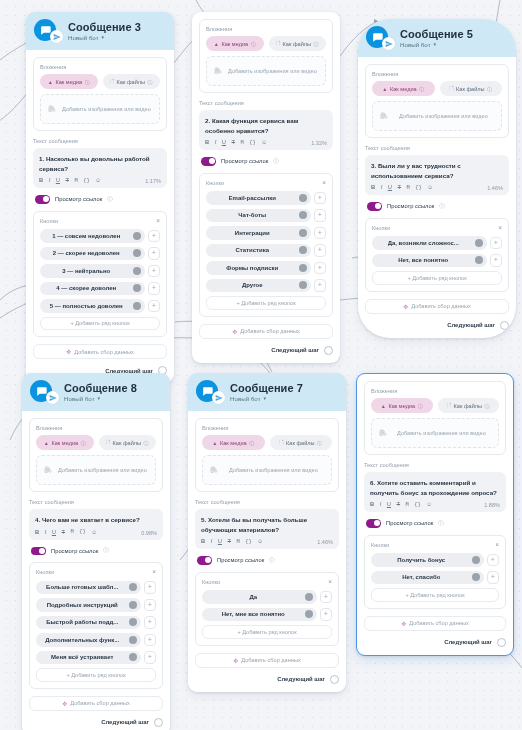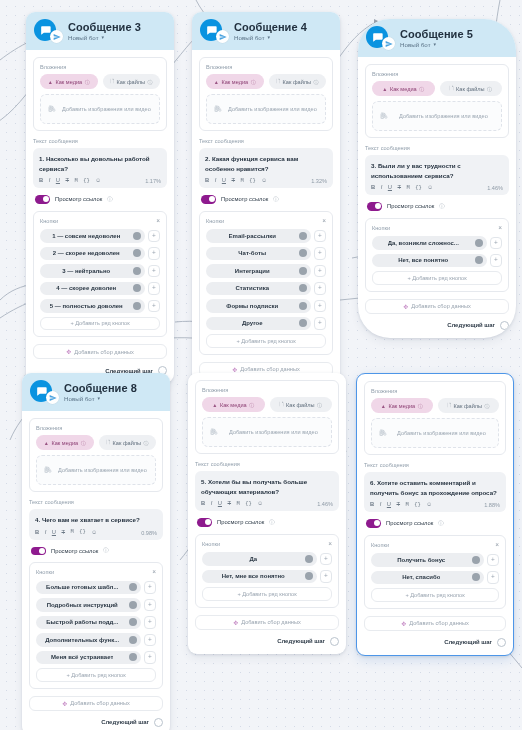--- a/index.html
+++ b/index.html
@@ -343,41 +343,20 @@
         <span>Добавить сбор данных</span>
       </div>
       <div class="next-row">
         <span class="next-label">Следующий шаг</span>
         <span class="next-port"></span>
       </div>
     </div>
   </div>
 
   <div class="card" style="left:192px; top:12px;">
-    <div class="card-head">
-      <div class="head-avatar">
-        <div class="bubble-icon">
-          <svg width="13" height="13" viewBox="0 0 24 24">
-              <path fill="#ffffff" d="M4 4h16a1.5 1.5 0 0 1 1.5 1.5v9A1.5 1.5 0 0 1 20 16H9l-5 4V5.5A1.5 1.5 0 0 1 5.5 4z"></path>
-            </svg>
-        </div>
-        <div class="send-badge">
-          <svg width="8" height="8" viewBox="0 0 24 24">
-              <path fill="#4aa3df" d="M2 21l21-9L2 3v7l15 2-15 2z"></path>
-            </svg>
-        </div>
-      </div>
-      <div class="head-texts">
-        <div class="head-title">Сообщение 4</div>
-        <div class="head-sub">
-          <span>Новый бот</span>
-          <span class="caret">▾</span>
-        </div>
-      </div>
-    </div>
     <div class="card-body">
       <div class="panel">
         <div class="field-label">Вложения</div>
         <div class="chip-row">
           <div class="chip media">
             <span class="i">▲</span>
             <span>Как медиа</span>
             <span class="info">ⓘ</span>
           </div>
           <div class="chip files">
@@ -689,20 +668,41 @@
         <span>Добавить сбор данных</span>
       </div>
       <div class="next-row">
         <span class="next-label">Следующий шаг</span>
         <span class="next-port"></span>
       </div>
     </div>
   </div>
 
   <div class="card w158" style="left:188px; top:373px;">
+    <div class="card-head">
+      <div class="head-avatar">
+        <div class="bubble-icon">
+          <svg width="13" height="13" viewBox="0 0 24 24">
+              <path fill="#ffffff" d="M4 4h16a1.5 1.5 0 0 1 1.5 1.5v9A1.5 1.5 0 0 1 20 16H9l-5 4V5.5A1.5 1.5 0 0 1 5.5 4z"></path>
+            </svg>
+        </div>
+        <div class="send-badge">
+          <svg width="8" height="8" viewBox="0 0 24 24">
+              <path fill="#4aa3df" d="M2 21l21-9L2 3v7l15 2-15 2z"></path>
+            </svg>
+        </div>
+      </div>
+      <div class="head-texts">
+        <div class="head-title">Сообщение 7</div>
+        <div class="head-sub">
+          <span>Новый бот</span>
+          <span class="caret">▾</span>
+        </div>
+      </div>
+    </div>
     <div class="card-body">
       <div class="panel">
         <div class="field-label">Вложения</div>
         <div class="chip-row">
           <div class="chip media">
             <span class="i">▲</span>
             <span>Как медиа</span>
             <span class="info">ⓘ</span>
           </div>
           <div class="chip files">

